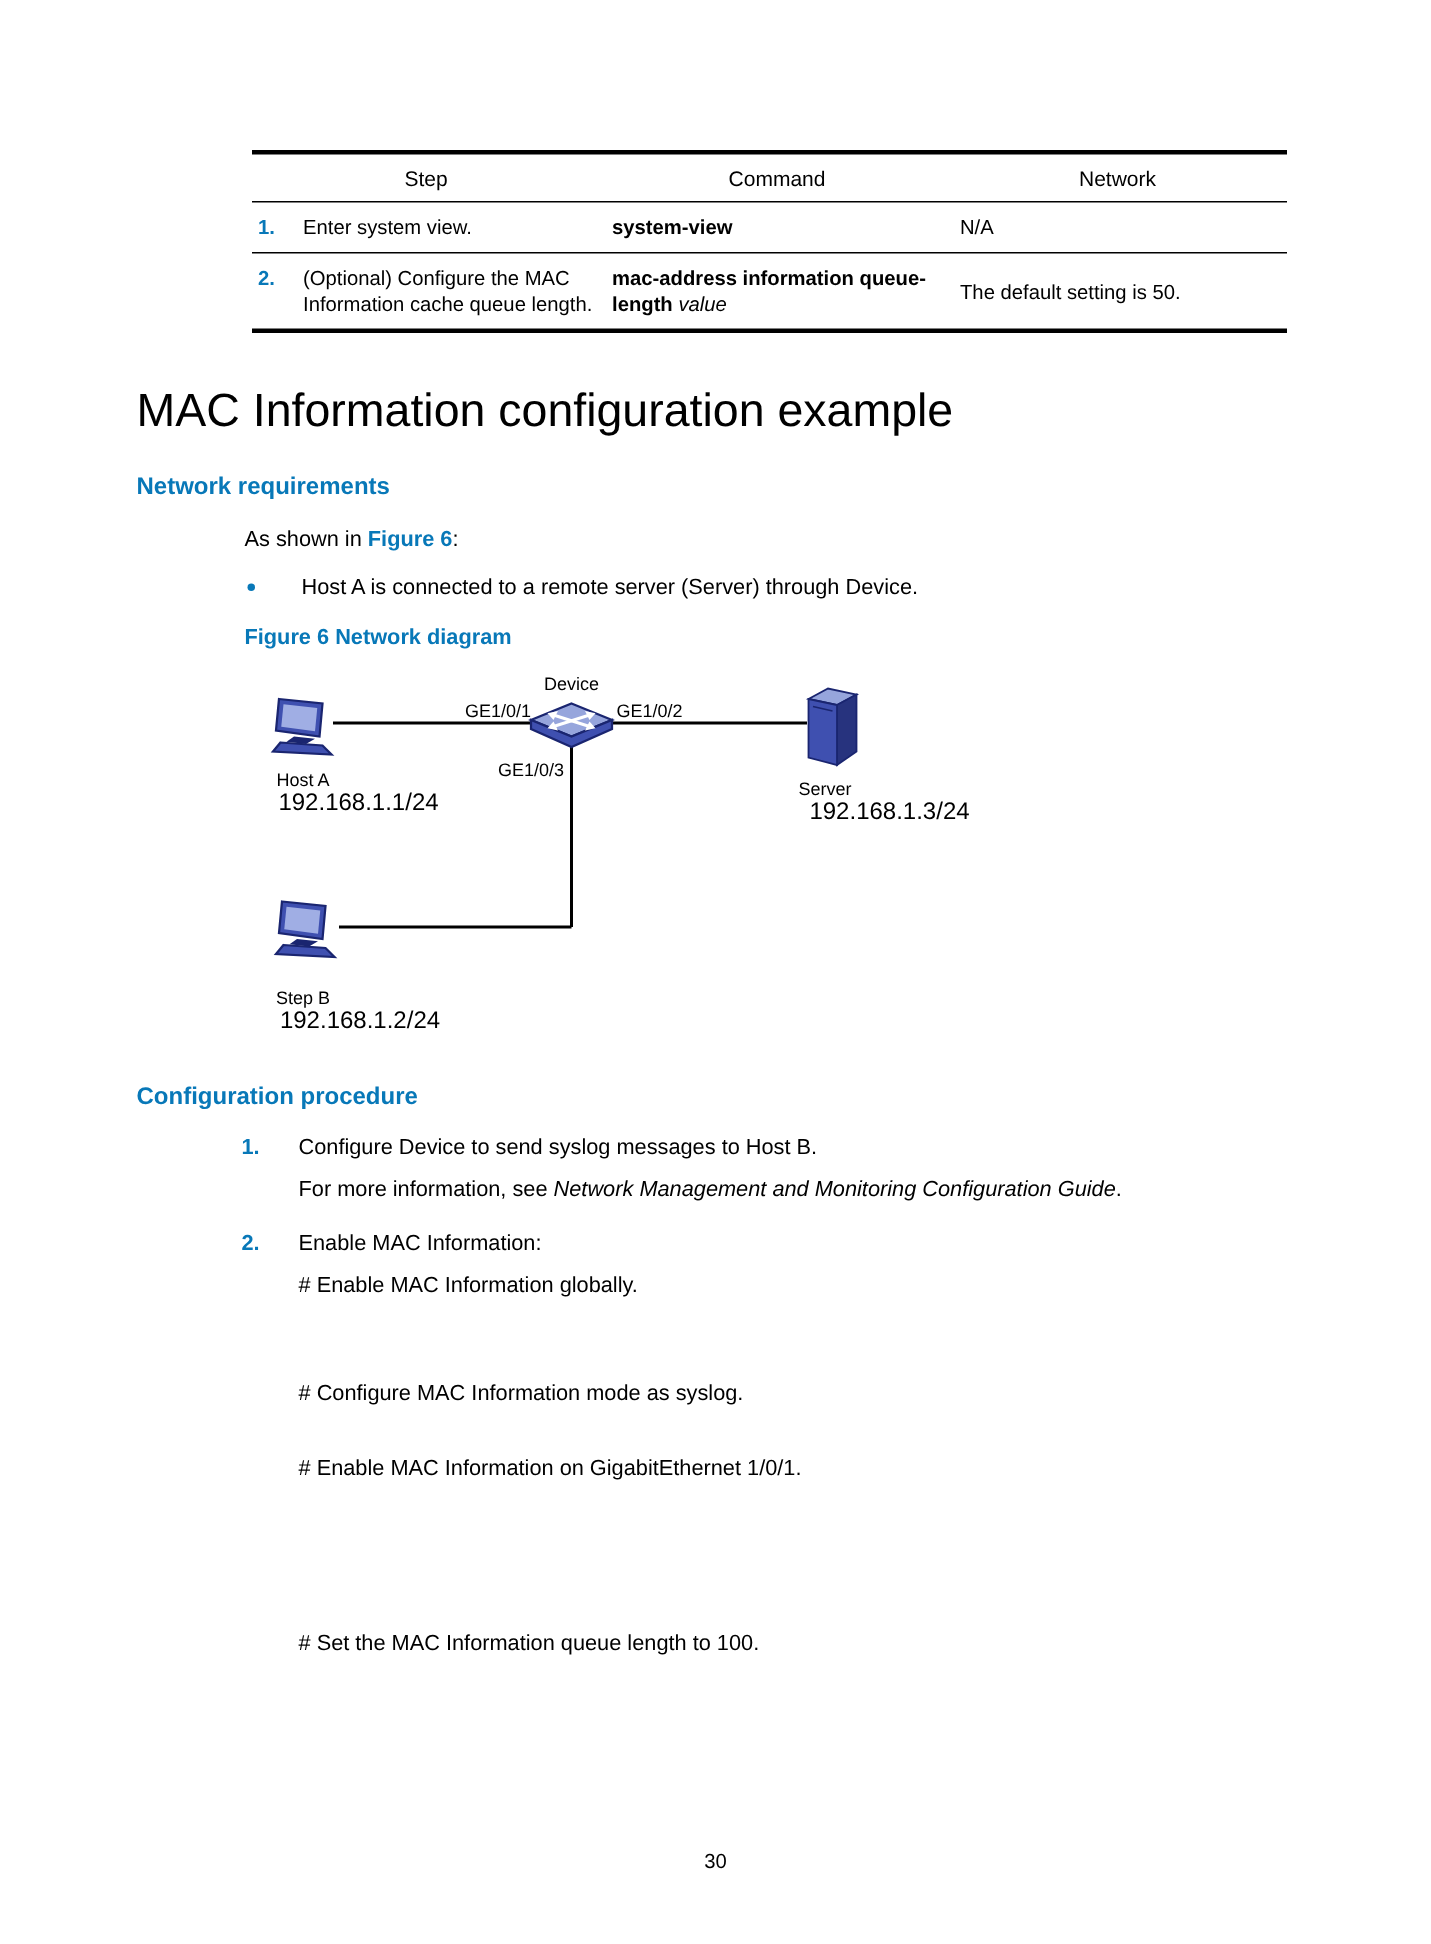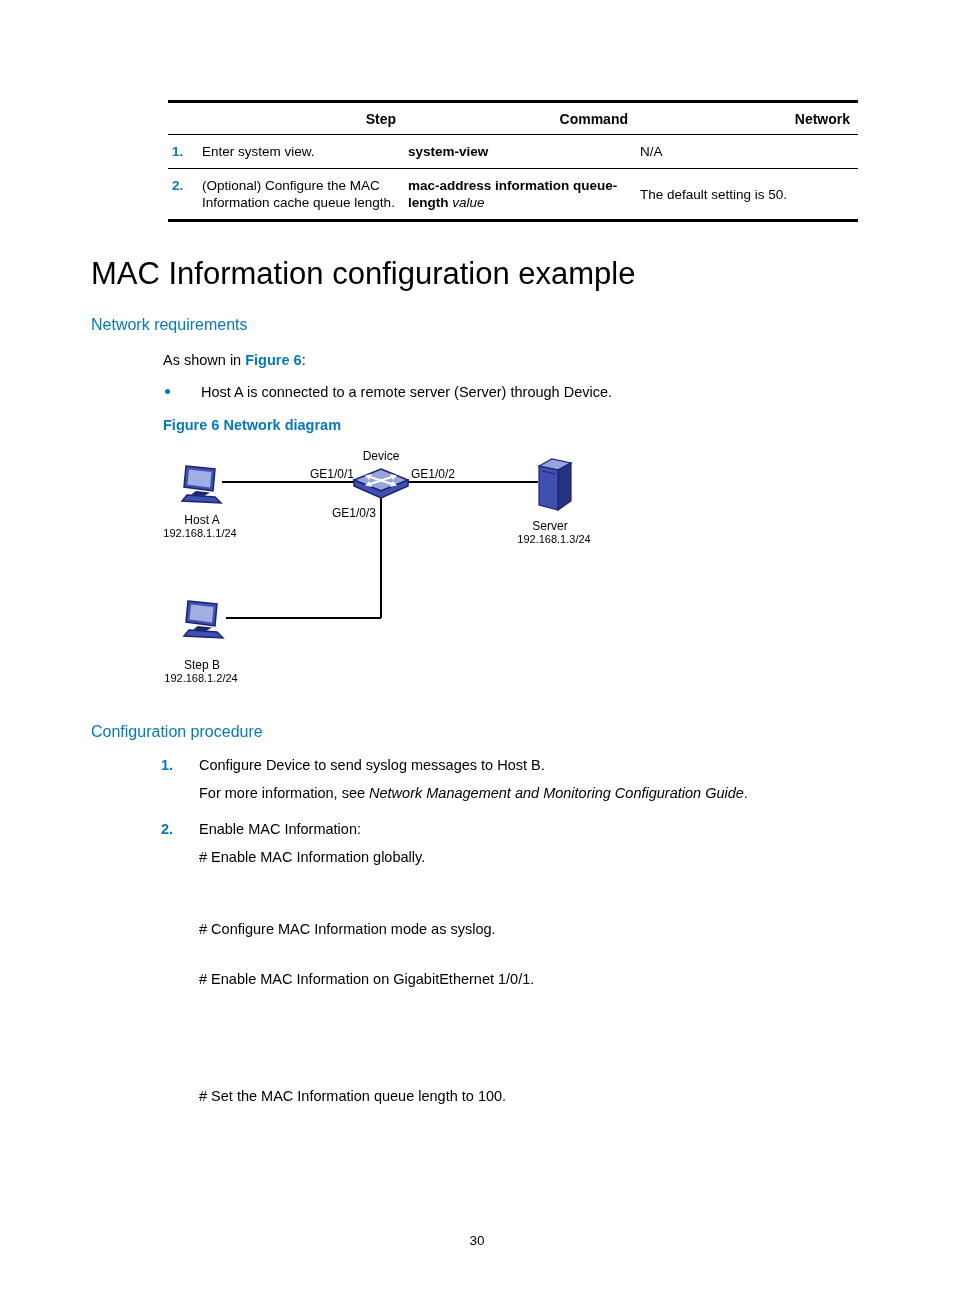--- a/index.html
+++ b/index.html
@@ -21,48 +21,48 @@
   .cmd-table{
     margin:100px 0 0 168px;width:690px;
     border-collapse:collapse;
     border-top:3px solid #000;border-bottom:3px solid #000;
     font-size:13.5px;line-height:17px;
   }
   .cmd-table col.c1{width:236px}
   .cmd-table col.c2{width:232px}
   .cmd-table col.c3{width:222px}
   .cmd-table th{
-    text-align:right;font-weight:bold;font-size:14px;
+    text-align:center;font-weight:normal;font-size:14px;
     padding:8px 8px 6px 4px;border-bottom:1px solid #000;
   }
   .cmd-table td{padding:8px 8px 8px 4px;vertical-align:middle;}
   .cmd-table tbody tr + tr td{border-top:1px solid #000;}
   .stepcell{display:flex;}
   .stepcell .num{flex:none;width:30px;color:var(--accent);font-weight:bold;}
   .b{font-weight:bold;}
   .i{font-style:italic;}
 
   
   .title{margin:34px 0 0 91px;font-size:31px;font-weight:400;color:#000;}
-  .h2{margin:24px 0 0 91px;font-size:16px;font-weight:normal;color:var(--accent);}
+  .h2{margin:24px 0 0 91px;font-size:16px;font-weight:bold;color:var(--accent);}
   .para{margin:16px 94px 0 163px;font-size:14.5px;line-height:20px;}
   .link{color:var(--accent);text-decoration:none;cursor:pointer;font-weight:bold;}
   .bullets{margin:12px 94px 0 163px;list-style:none;}
   .bullets li{display:flex;margin-bottom:9px;font-size:14.5px;line-height:20px;}
   .bullets .dot{flex:none;width:5px;height:5px;border-radius:50%;background:var(--accent);margin:7px 31px 0 2px;}
   .figcap{margin:15px 0 0 163px;font-size:14.5px;font-weight:bold;color:var(--accent);}
 
   
   .figure{position:relative;width:954px;height:262px;margin-top:4px;font-size:12px;}
   .figure .wires{position:absolute;left:0;top:0;}
   .wires line{stroke:#000;stroke-width:2;}
   .dicon{position:absolute;line-height:0;}
   .dlabel{position:absolute;white-space:nowrap;color:#000;}
   .centered{transform:translateX(-50%);}
-  .ipl{font-size:11px;}
+  .ipl{font-size:16px;margin-left:39px;}
   .portlbl{font-size:12px;}
 
   
   .steps{margin:14px 94px 0 161px;}
   .step{display:flex;margin-bottom:8px;}
   .step .snum{flex:none;width:38px;color:var(--accent);font-weight:bold;font-size:14.5px;line-height:20px;}
   .step .sbody{flex:1;font-size:14.5px;line-height:20px;}
   .sbody p{margin:0 0 8px 0;}
   .spacer{width:100%;}
 

